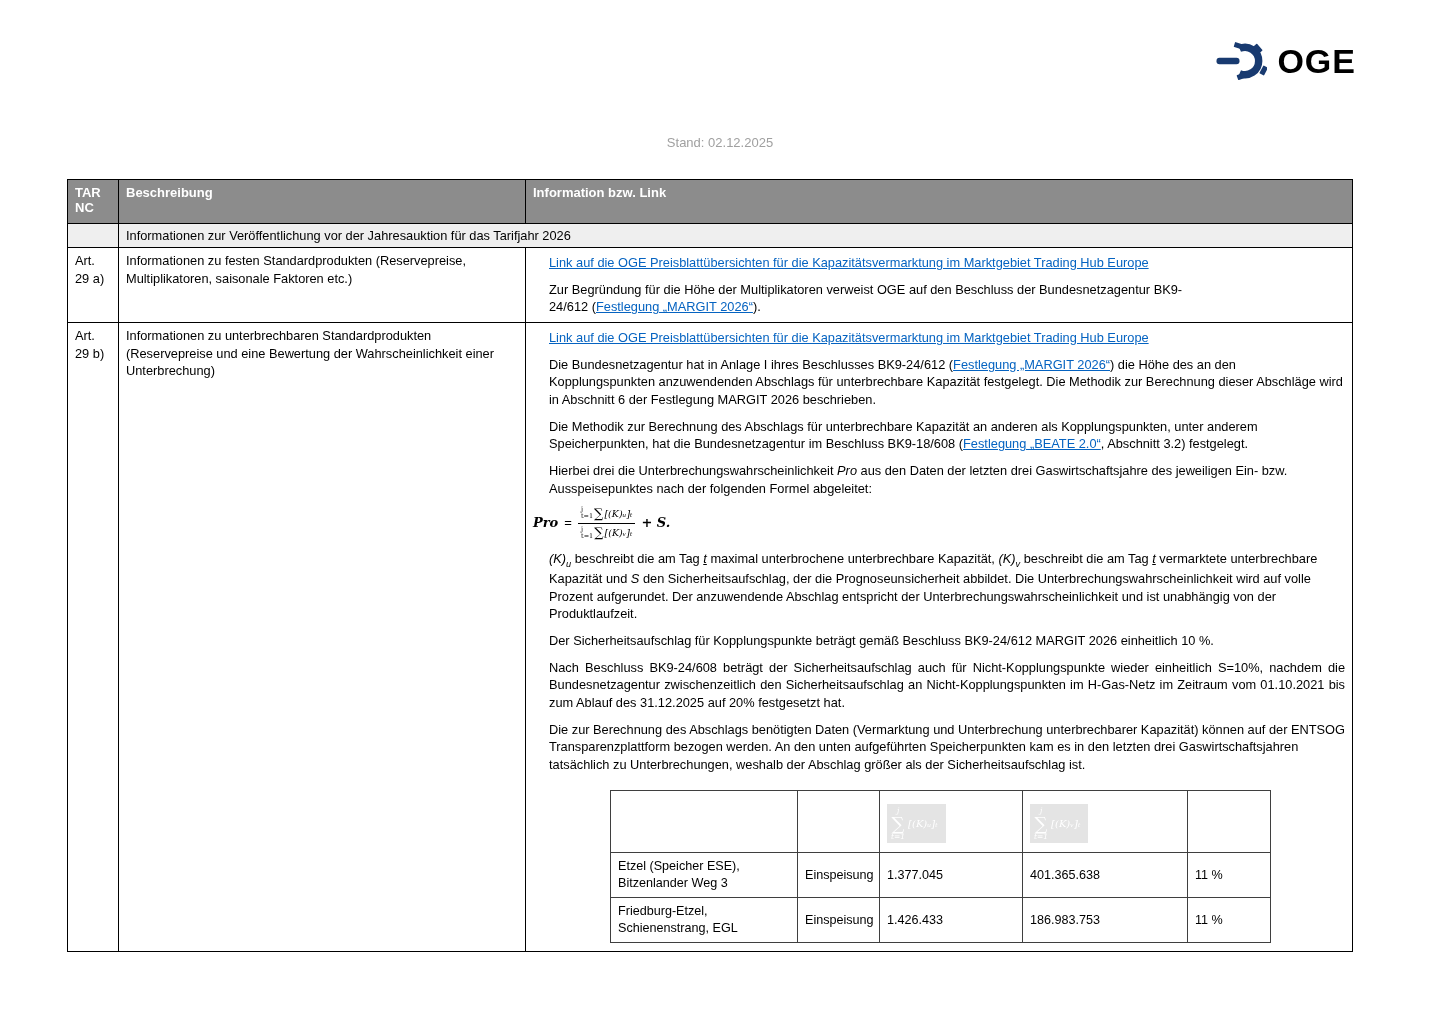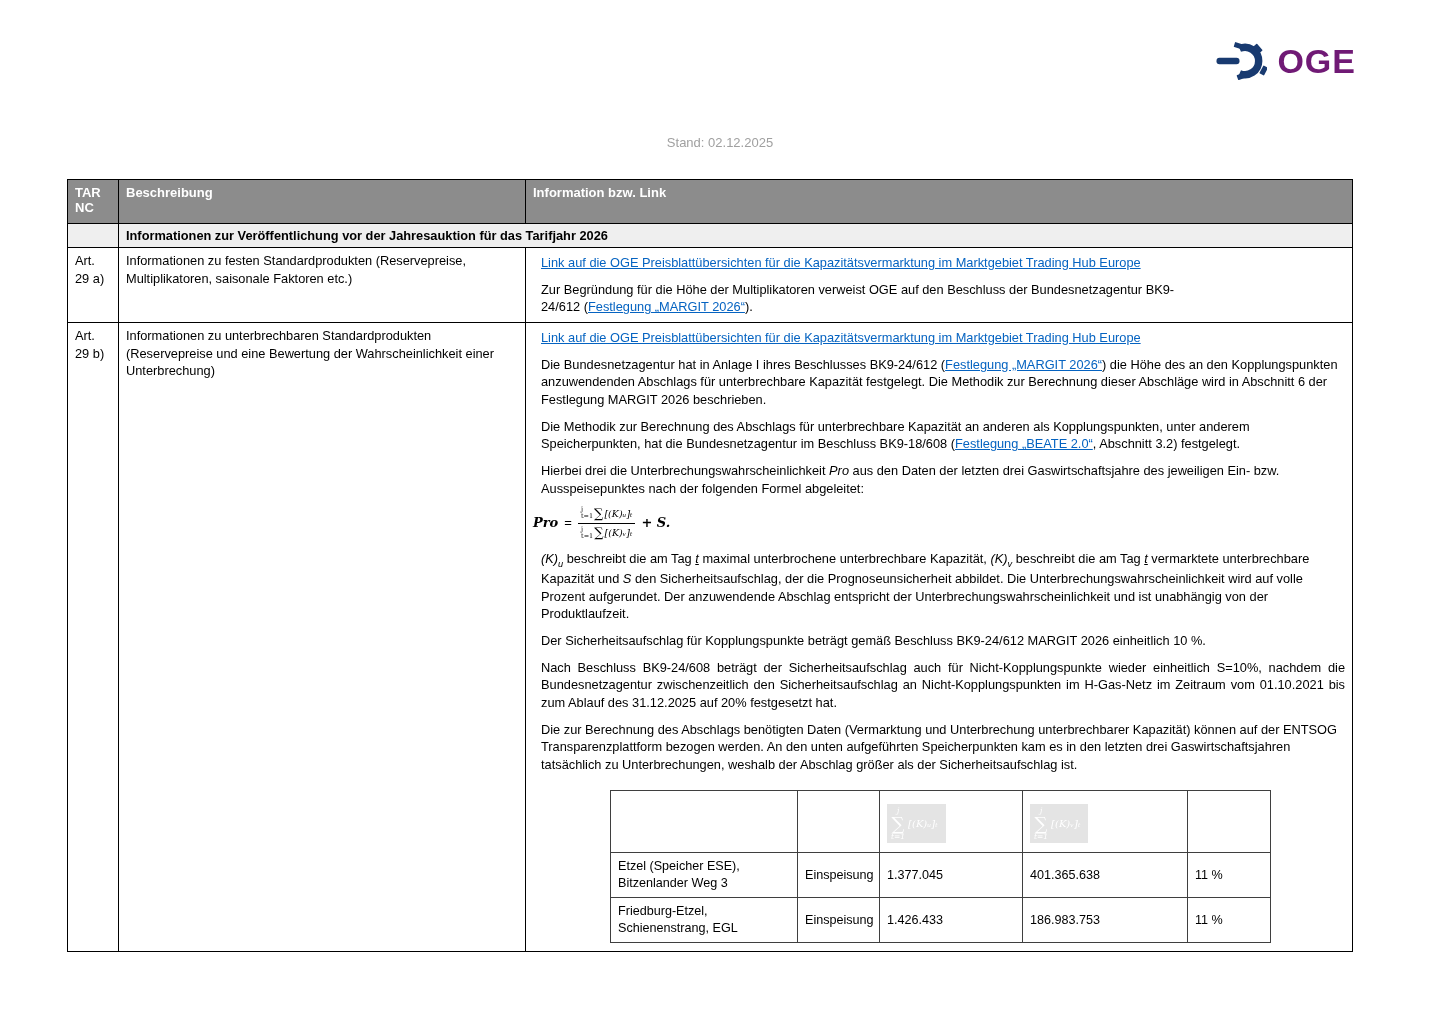--- a/index.html
+++ b/index.html
@@ -1,35 +1,35 @@
 <!DOCTYPE html>
 <html><head>
 <meta charset="utf-8">
 <style>
   html,body{margin:0;padding:0;background:#ffffff;}
   body{width:1440px;height:1018px;font-family:"Liberation Sans", sans-serif;color:#000;}
   .page{position:relative;width:1440px;height:1018px;overflow:hidden;background:#fff;}
 
   
   .logo{position:absolute;top:40px;right:84px;display:flex;align-items:center;gap:10px;}
-  .logo-word{font-size:34px;font-weight:bold;color:#701a75;letter-spacing:1px;}
+  .logo-word{font-size:34px;font-weight:bold;color:#000000;letter-spacing:1px;}
   .doc-title{position:absolute;left:68px;top:87px;font-size:14.5px;font-weight:bold;}
   .stand{position:absolute;left:0;top:135px;width:1440px;text-align:center;color:#a0a0a0;font-size:13px;}
 
   
   table.main{position:absolute;left:67px;top:179px;width:1285px;border-collapse:collapse;table-layout:fixed;font-size:12.8px;}
   table.main th, table.main td{border:1px solid #000;vertical-align:top;padding:4px 7px;text-align:left;}
   table.main th{background:#8c8c8c;color:#fff;font-weight:bold;font-size:13px;padding-top:5px;}
   .col-tarnc{width:51px;}
   .col-desc{width:407px;}
   .col-info{width:827px;}
   tr.header-row th{height:34px;}
-  tr.section-row td{background:#efefef;font-weight:bold;padding:4px 7px;}
+  tr.section-row td{background:#efefef;font-weight:normal;padding:4px 7px;}
   td.cell{line-height:1.38;}
-  .p{margin:2px 0 9px 8px;line-height:1.38;}
+  .p{margin:2px 0 9px 16px;line-height:1.38;}
   .p:last-child{margin-bottom:2px;}
   .p.justify{text-align:justify;}
   .p.narrow{max-width:650px;}
   .lnk{color:#0563c1;text-decoration:underline;cursor:pointer;}
   .it{font-style:italic;}
   .itu{font-style:italic;text-decoration:underline;}
   .itsub{font-style:italic;vertical-align:sub;font-size:0.72em;}
 
   
   .formula{margin:6px 0 10px 0;display:flex;align-items:center;gap:6px;font-size:13px;}

